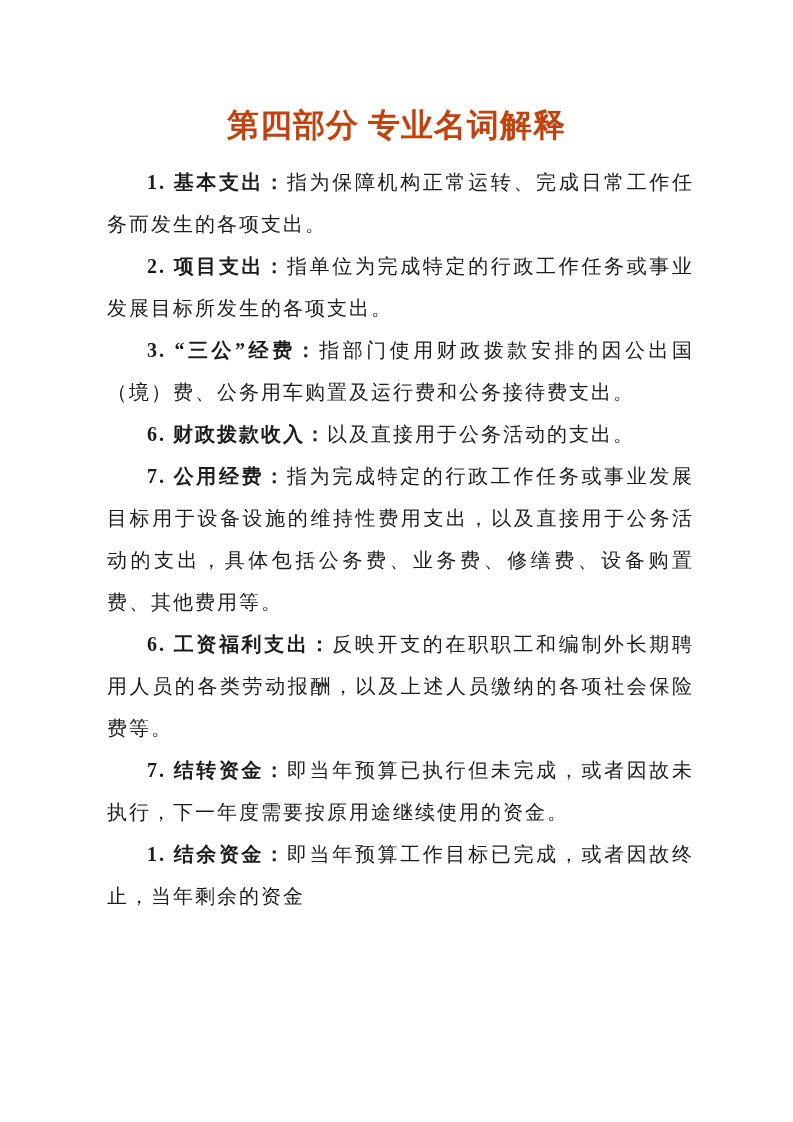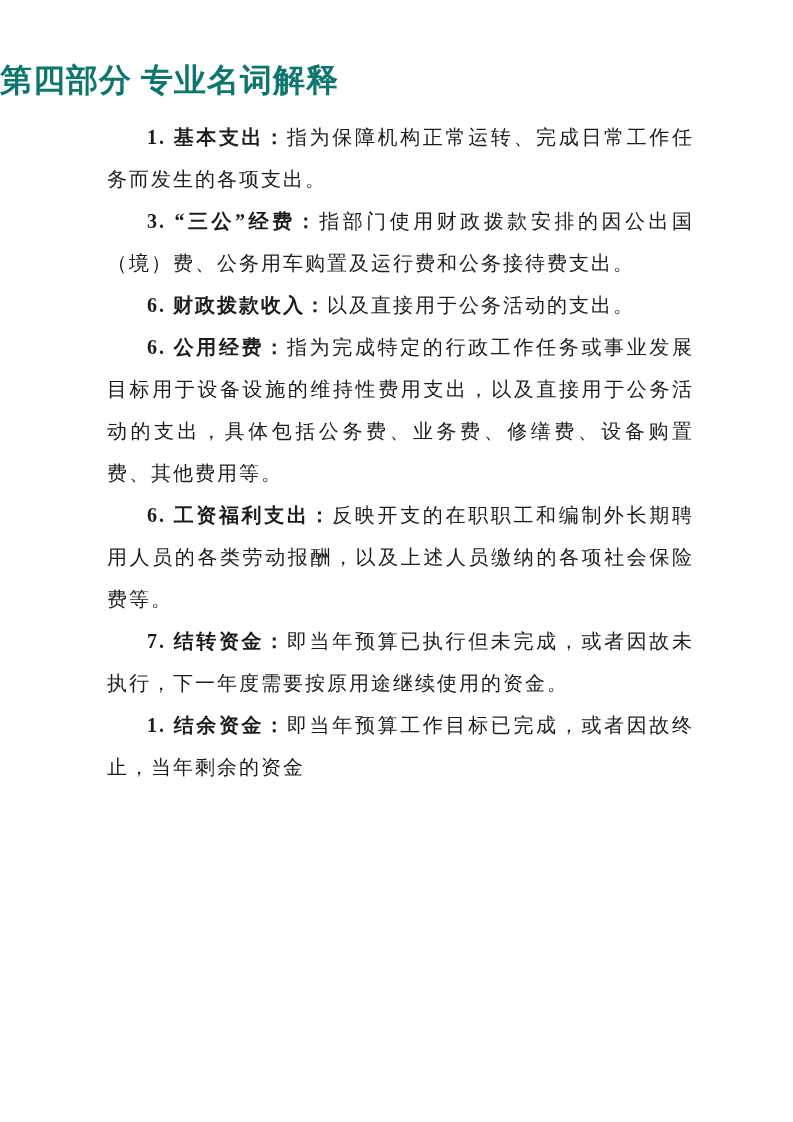--- a/index.html
+++ b/index.html
@@ -12,26 +12,27 @@
     width: 793px;
     height: 1122px;
     background: #ffffff;
     overflow: hidden;
     box-sizing: border-box;
     font-family: "Liberation Serif", "DejaVu Serif", serif;
     color: #1c1c1c;
   }
   .title {
     margin: 0;
-    padding-top: 57px;
+    padding-top: 102px;
+    text-align: center;
     font-size: 32px;
     line-height: 46px;
     font-weight: 700;
     letter-spacing: 1px;
-    color: #0f766e;
+    color: #c2410c;
     white-space: pre;
   }
   .content {
     margin-top: 13px;
     padding-left: 107px;
     padding-right: 99px;
   }
   .para {
     margin: 0;
     font-size: 20px;
@@ -49,26 +50,27 @@
   }
 </style>
 </head>
 <body>
 
 <div class="page">
   <h1 class="title">第四部分 专业名词解释</h1>
   <div class="content">
   <p class="para"><span class="term">1. 基本支出：</span><span class="def">指为保障机构正常运转、完成日常工作任务而发生的各项支出。</span></p>
 
+  <p class="para"><span class="term">2. 项目支出：</span><span class="def">指单位为完成特定的行政工作任务或事业发展目标所发生的各项支出。</span></p>
 
   <p class="para"><span class="term">3. “三公”经费：</span><span class="def">指部门使用财政拨款安排的因公出国（境）费、公务用车购置及运行费和公务接待费支出。</span></p>
 
   <p class="para"><span class="term">6. 财政拨款收入：</span><span class="def">以及直接用于公务活动的支出。</span></p>
 
-  <p class="para"><span class="term">6. 公用经费：</span><span class="def">指为完成特定的行政工作任务或事业发展目标用于设备设施的维持性费用支出，以及直接用于公务活动的支出，具体包括公务费、业务费、修缮费、设备购置费、其他费用等。</span></p>
+  <p class="para"><span class="term">7. 公用经费：</span><span class="def">指为完成特定的行政工作任务或事业发展目标用于设备设施的维持性费用支出，以及直接用于公务活动的支出，具体包括公务费、业务费、修缮费、设备购置费、其他费用等。</span></p>
 
   <p class="para"><span class="term">6. 工资福利支出：</span><span class="def">反映开支的在职职工和编制外长期聘用人员的各类劳动报酬，以及上述人员缴纳的各项社会保险费等。</span></p>
 
   <p class="para"><span class="term">7. 结转资金：</span><span class="def">即当年预算已执行但未完成，或者因故未执行，下一年度需要按原用途继续使用的资金。</span></p>
 
   <p class="para"><span class="term">1. 结余资金：</span><span class="def">即当年预算工作目标已完成，或者因故终止，当年剩余的资金</span></p>
 </div>
 </div>
 
 </body></html>

